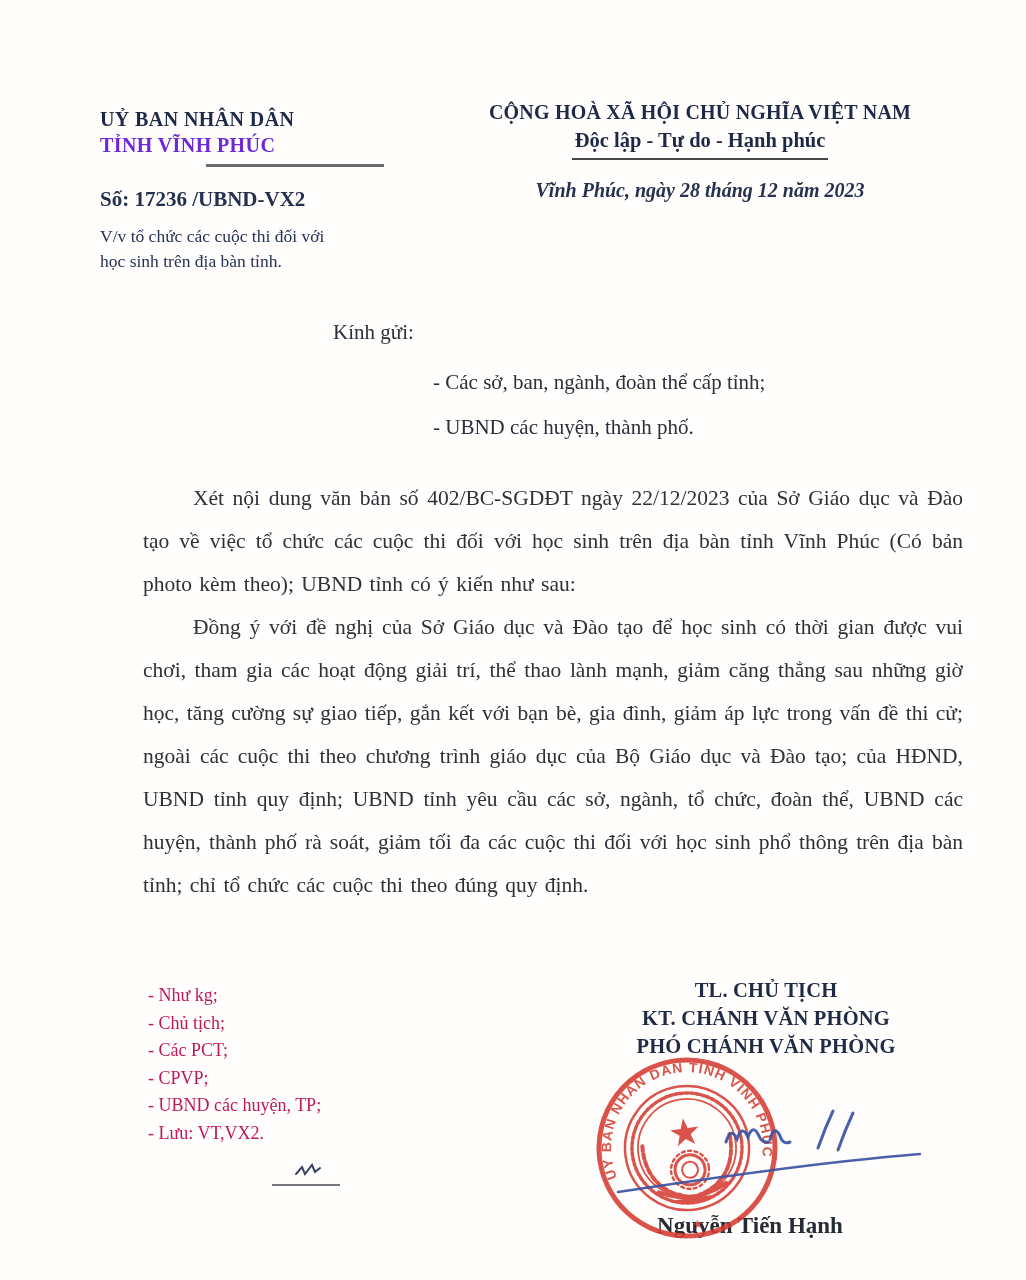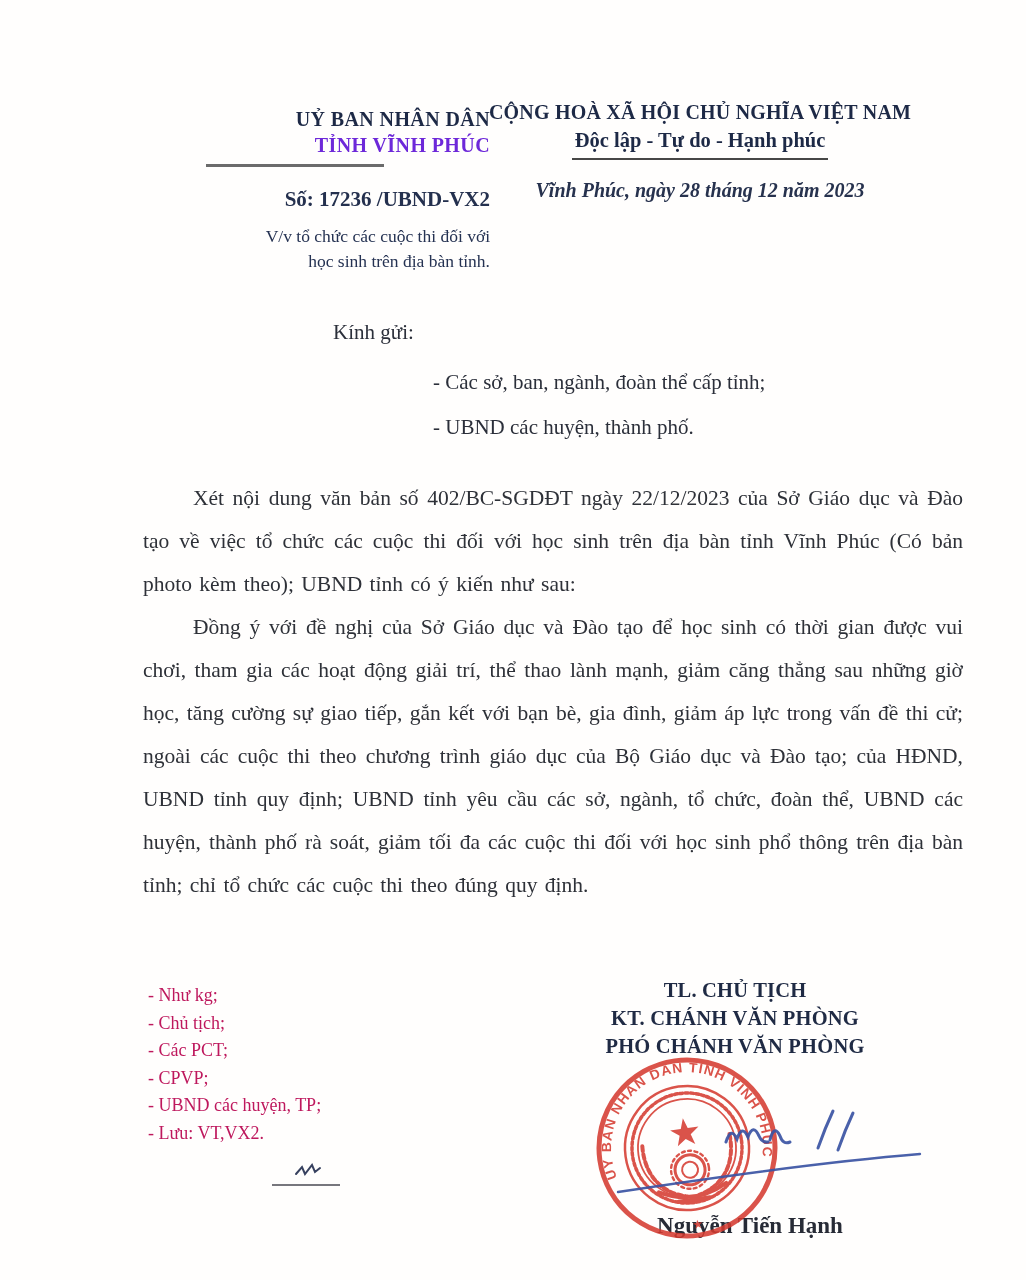--- a/index.html
+++ b/index.html
@@ -7,21 +7,21 @@
     position:relative;
     width:1026px;height:1280px;
     margin:0 auto;
     background:#fffefd;
     overflow:hidden;
     font-family:"Liberation Serif","DejaVu Serif",serif;
     color:#2d3038;
   }
   .abs{position:absolute;}
   
-  .hdr-left{left:100px;top:108px;width:390px;text-align:right;}
+  .hdr-left{left:100px;top:108px;width:390px;text-align:left;}
   .org1{font-size:20px;font-weight:bold;color:#1d2946;letter-spacing:.4px;}
   .org2{font-size:20px;font-weight:bold;color:#6d28d9;margin-top:3px;letter-spacing:.4px;}
   .org-rule{width:178px;height:3px;background:#6b6b6b;margin:7px auto 0 auto;}
   .doc-number{font-size:21px;font-weight:600;color:#24304e;margin-top:20px;}
   .subject{font-size:17.5px;color:#253252;margin-top:12px;line-height:25px;}
   
   .hdr-right{left:450px;top:101px;width:500px;text-align:center;}
   .motto1{font-size:20px;font-weight:bold;color:#1d2946;letter-spacing:.2px;}
   .motto2{font-size:20.5px;font-weight:bold;color:#1d2946;margin-top:5px;}
   .motto-rule{width:256px;height:2px;background:#474747;margin:6px auto 0 auto;}
@@ -33,21 +33,21 @@
   .body-text{left:143px;top:477px;width:820px;}
   .body-text p{
     margin:0;font-size:21.5px;line-height:43px;color:#2e3138;
     text-align:justify;text-indent:50px;word-spacing:2px;
   }
   
   .noi-nhan{left:148px;top:979px;width:300px;}
   .noi-nhan-label{font-size:19px;font-weight:bold;font-style:italic;color:#222b42;}
   .noi-nhan-items{font-size:18px;color:#be185d;line-height:27.5px;margin-top:3px;}
   
-  .sig-block{left:540px;top:976px;width:390px;text-align:center;z-index:1;}
+  .sig-block{left:571px;top:976px;width:390px;text-align:center;z-index:1;}
   .sig-line{font-size:20.5px;font-weight:bold;color:#1f2a44;line-height:28px;letter-spacing:.2px;}
   .signer-name{left:555px;top:1213px;width:390px;text-align:center;
     font-size:23px;font-weight:bold;color:#272b36;z-index:1;}
   
   .seal{left:590px;top:1051px;z-index:2;}
   .sign-scribble{left:560px;top:1090px;z-index:3;}
   .small-scribble{left:260px;top:1150px;z-index:1;}
 </style>
 </head>
 <body>

